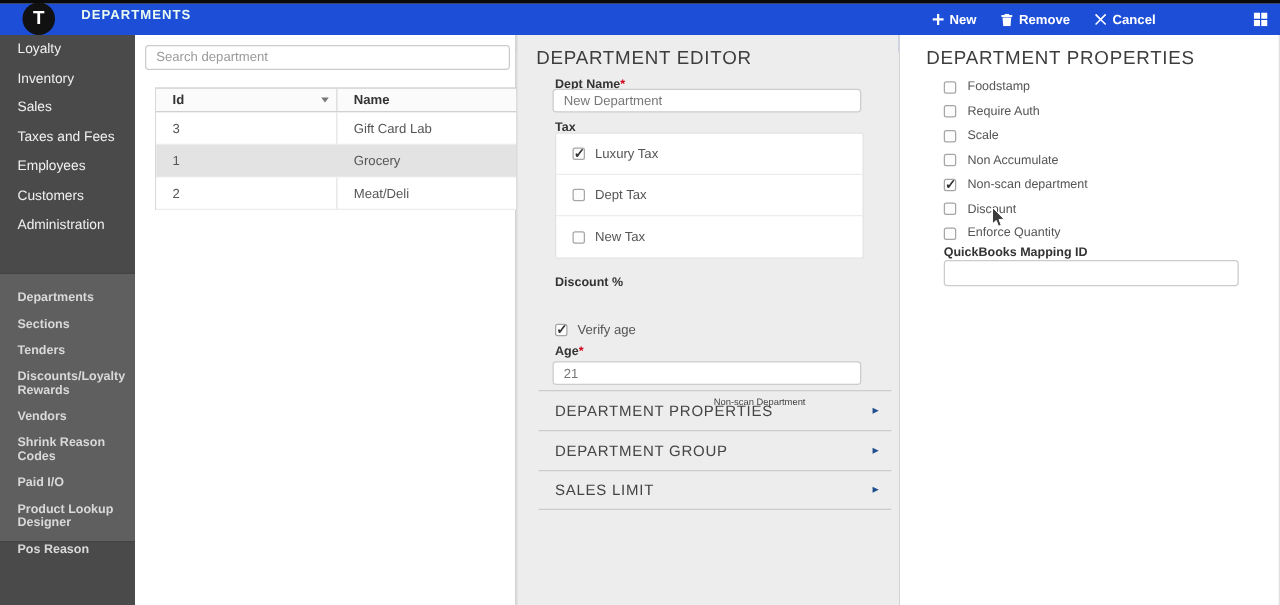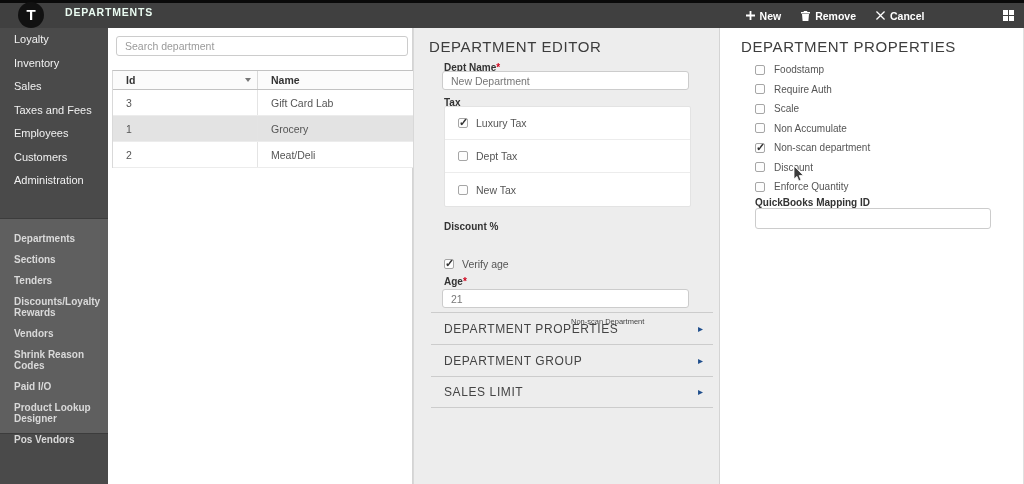--- a/index.html
+++ b/index.html
@@ -1,21 +1,21 @@
 <!DOCTYPE html>
 <html><head>
 <meta charset="utf-8">
 <style>
   * { margin:0; padding:0; box-sizing:border-box; font-family:"Liberation Sans", sans-serif; }
   html,body { background:#fff; }
   #screen { position:relative; width:1024px; height:484px; background:#fff; overflow:hidden; }
 
   
   .topstrip { position:absolute; left:0; top:0; width:1024px; height:3px; background:#0a0a0a; }
-  .topbar { position:absolute; left:0; top:3px; width:1024px; height:39px; background:#404040; }
+  .topbar { position:absolute; left:0; top:3px; width:1024px; height:39px; background:#1d4ed8; }
   .logo { position:absolute; left:18px; top:2px; width:26px; height:26px; background:#111; border-radius:50%;
           color:#fff; font-weight:bold; font-size:15px; text-align:center; line-height:26px; z-index:5; }
   .topbar-title { position:absolute; left:65px; top:0; height:25px; line-height:25px; color:#eafbf1;
                   font-size:10.5px; letter-spacing:0.8px; font-weight:bold; }
   .top-actions { position:absolute; right:10px; top:0; height:25px; display:flex; align-items:center; gap:20px; }
   .top-btn { display:flex; align-items:center; gap:5px; color:#fff; font-size:10.5px; font-weight:bold; cursor:default; }
   .top-btn svg { display:block; }
   .top-btn.save { color:#efa22d;margin-top:37px; }
   .grid-btn { display:flex; align-items:center; }
 
@@ -27,21 +27,21 @@
   .sub-item { padding:5px 6px 5px 14px; color:#d9d9d9; font-size:10px; line-height:11px; font-weight:bold; cursor:default; }
 
   
   .listpanel { position:absolute; left:108px; top:28px; width:305px; height:456px; background:#fff;
                border-right:1px solid #d4d4d4; }
   .search-wrap { position:absolute; left:8px; top:8px; width:292px; }
   .search-input { width:100%; height:20px; border:1px solid #ccc; border-radius:3px; padding:0 8px;
                   font-size:10.5px; color:#444; background:#fff; outline:none; }
   .search-input::placeholder { color:#9a9a9a; }
 
-  .dtable { position:absolute; left:4px; top:42px; width:332px; height:98px;
+  .dtable { position:absolute; left:16px; top:42px; width:332px; height:98px;
             border:1px solid #d9d9d9; border-top:1px solid #c2c2c2; }
   .thead { display:flex; height:19px; background:#fbfbfb; border-bottom:1px solid #c2c2c2; }
   .th { display:flex; align-items:center; justify-content:space-between; font-size:10.5px; font-weight:bold;
         color:#333; padding:0 6px 0 13px; }
   .th.c-id { width:145px; border-right:1px solid #d9d9d9; }
   .th.c-name { flex:1; padding-right:16px; }
   .caret-down { width:0; height:0; border-left:3.5px solid transparent; border-right:3.5px solid transparent;
                 border-top:4px solid #777; }
   .trow { display:flex; height:26px; border-bottom:1px solid #ececec; background:#fff; }
   .trow.selected { background:#e3e3e3; }
@@ -146,21 +146,21 @@
     <div class="side-item">Administration</div>
     <div class="subpanel">
       <div class="sub-item">Departments</div>
       <div class="sub-item">Sections</div>
       <div class="sub-item">Tenders</div>
       <div class="sub-item">Discounts/Loyalty Rewards</div>
       <div class="sub-item">Vendors</div>
       <div class="sub-item">Shrink Reason Codes</div>
       <div class="sub-item">Paid I/O</div>
       <div class="sub-item">Product Lookup Designer</div>
-      <div class="sub-item">Pos Vendors</div>
+      <div class="sub-item">Pos Reason</div>
     </div>
   </div>
 
   <div class="listpanel">
     <div class="search-wrap">
       <input class="search-input" type="text" placeholder="Search department" style="">
     </div>
     <div class="dtable">
       <div class="thead">
         <div class="th c-id">

